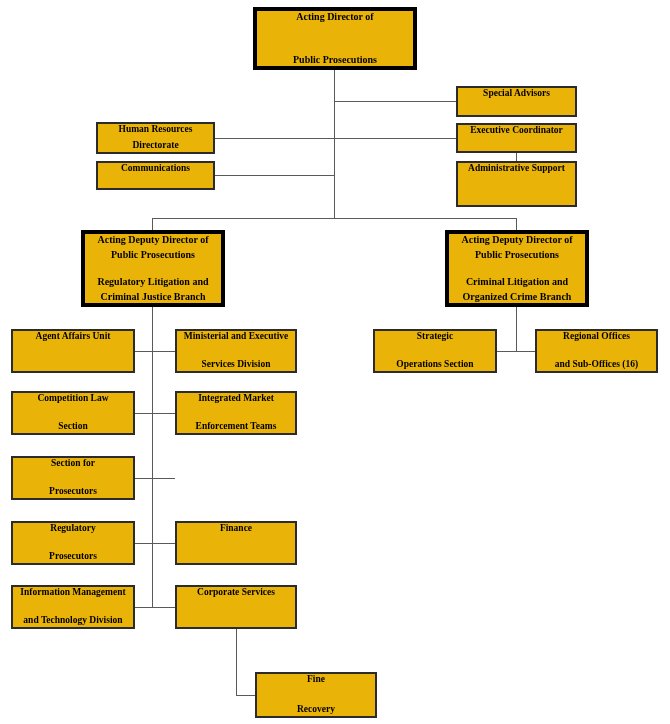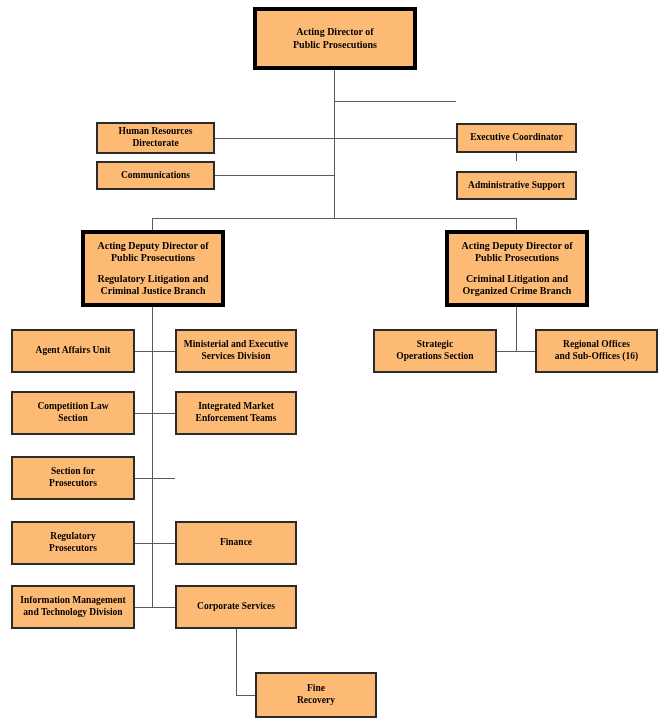--- a/index.html
+++ b/index.html
@@ -23,25 +23,25 @@
     position: absolute;
     background: #5a5a5a;
   }
   .line.v { width: 1px; }
   .line.h { height: 1px; }
 
   
   .node {
     position: absolute;
     box-sizing: border-box;
-    background: #fdba74;
+    background: #eab308;
     display: flex;
     flex-direction: column;
     align-items: center;
-    justify-content: center;
+    justify-content: space-between;
     text-align: center;
     color: #000000;
     font-weight: bold;
     line-height: 1.22;
     z-index: 5;
   }
   .node.thin {
     border: 2px solid #2b2b2b;
     font-size: 9.5px;
   }
@@ -97,26 +97,29 @@
 
   <div class="line v" style="left:516px; top:307px; height:44px;"></div>
 
   <div class="line h" style="left:497px; top:351px; width:39px;"></div>
 
   <div class="node heavy two-para" style="left:253px; top:7px; width:164px; height:63px;">
     <span class="ln">Acting Director of</span>
     <span class="ln">Public Prosecutions</span>
   </div>
 
+  <div class="node thin" style="left:456px; top:86px; width:121px; height:31px;">
+    <span class="ln">Special Advisors</span>
+  </div>
 
   <div class="node thin" style="left:456px; top:123px; width:121px; height:30px;">
     <span class="ln">Executive Coordinator</span>
   </div>
 
-  <div class="node thin" style="left:456px; top:171px; width:121px; height:29px;">
+  <div class="node thin" style="left:456px; top:161px; width:121px; height:46px;">
     <span class="ln">Administrative Support</span>
   </div>
 
   <div class="node thin" style="left:96px; top:122px; width:119px; height:32px;">
     <span class="ln">Human Resources</span>
     <span class="ln">Directorate</span>
   </div>
 
   <div class="node thin" style="left:96px; top:161px; width:119px; height:29px;">
     <span class="ln">Communications</span>

